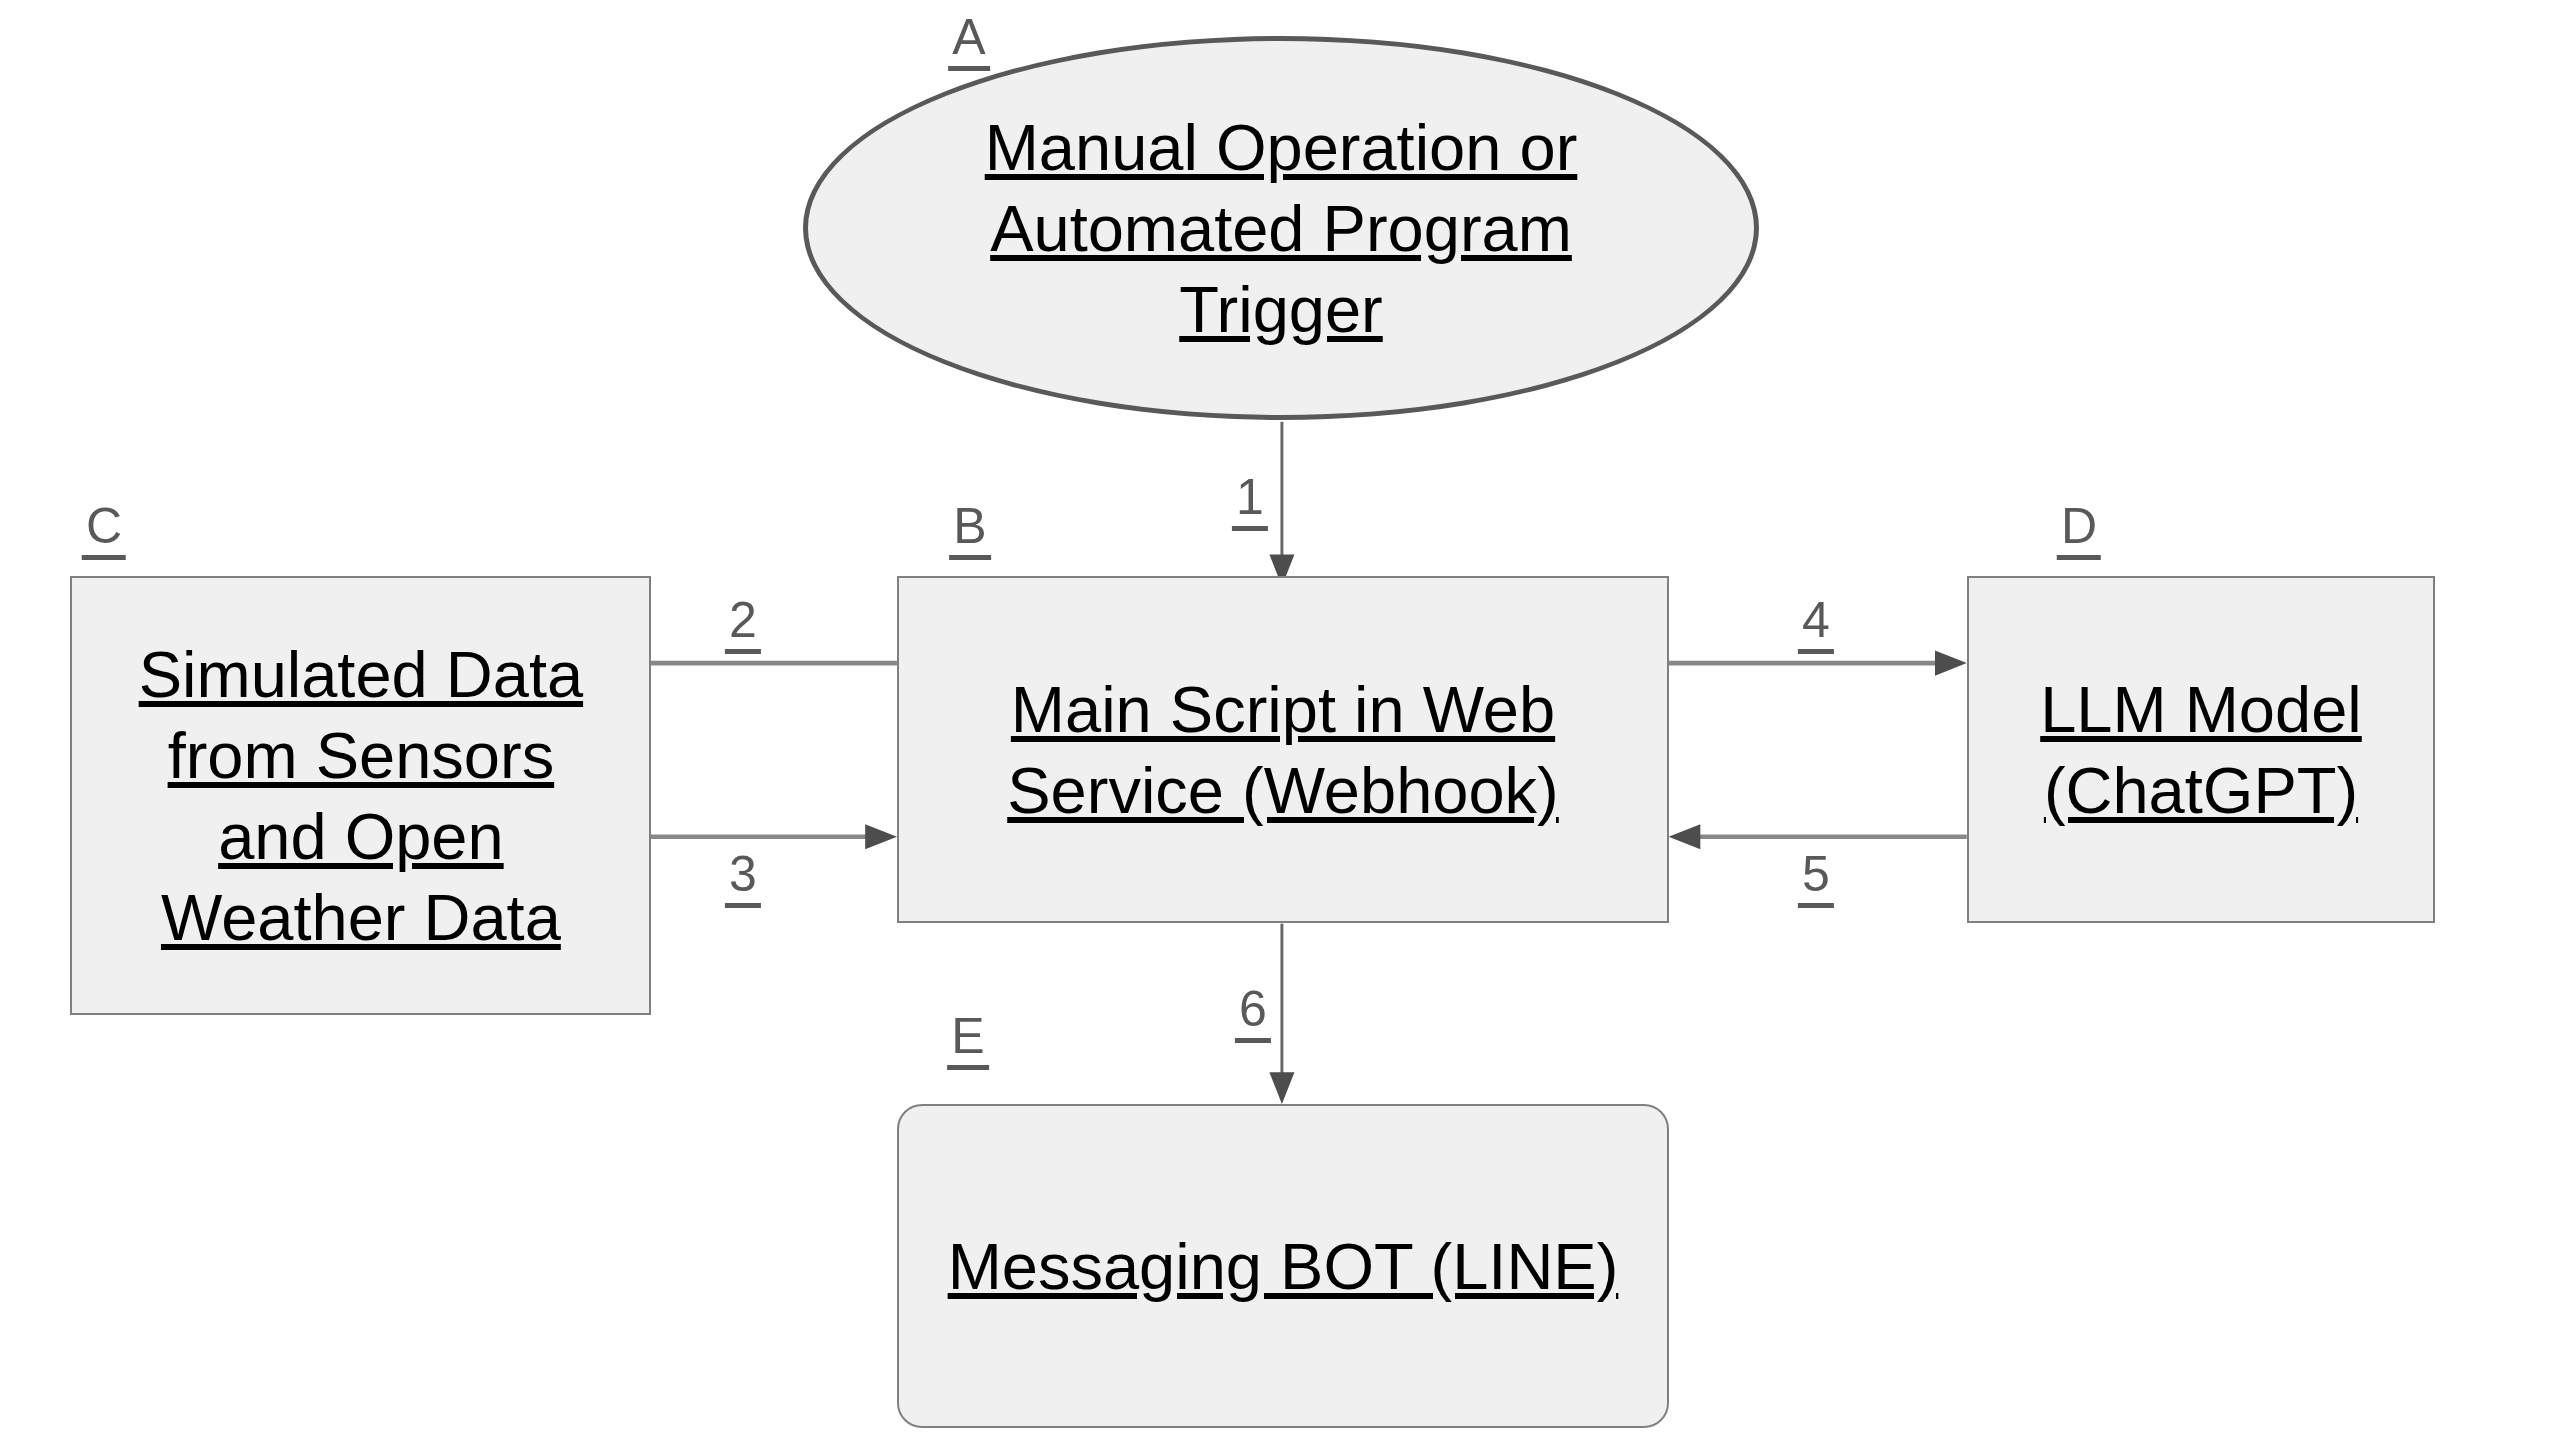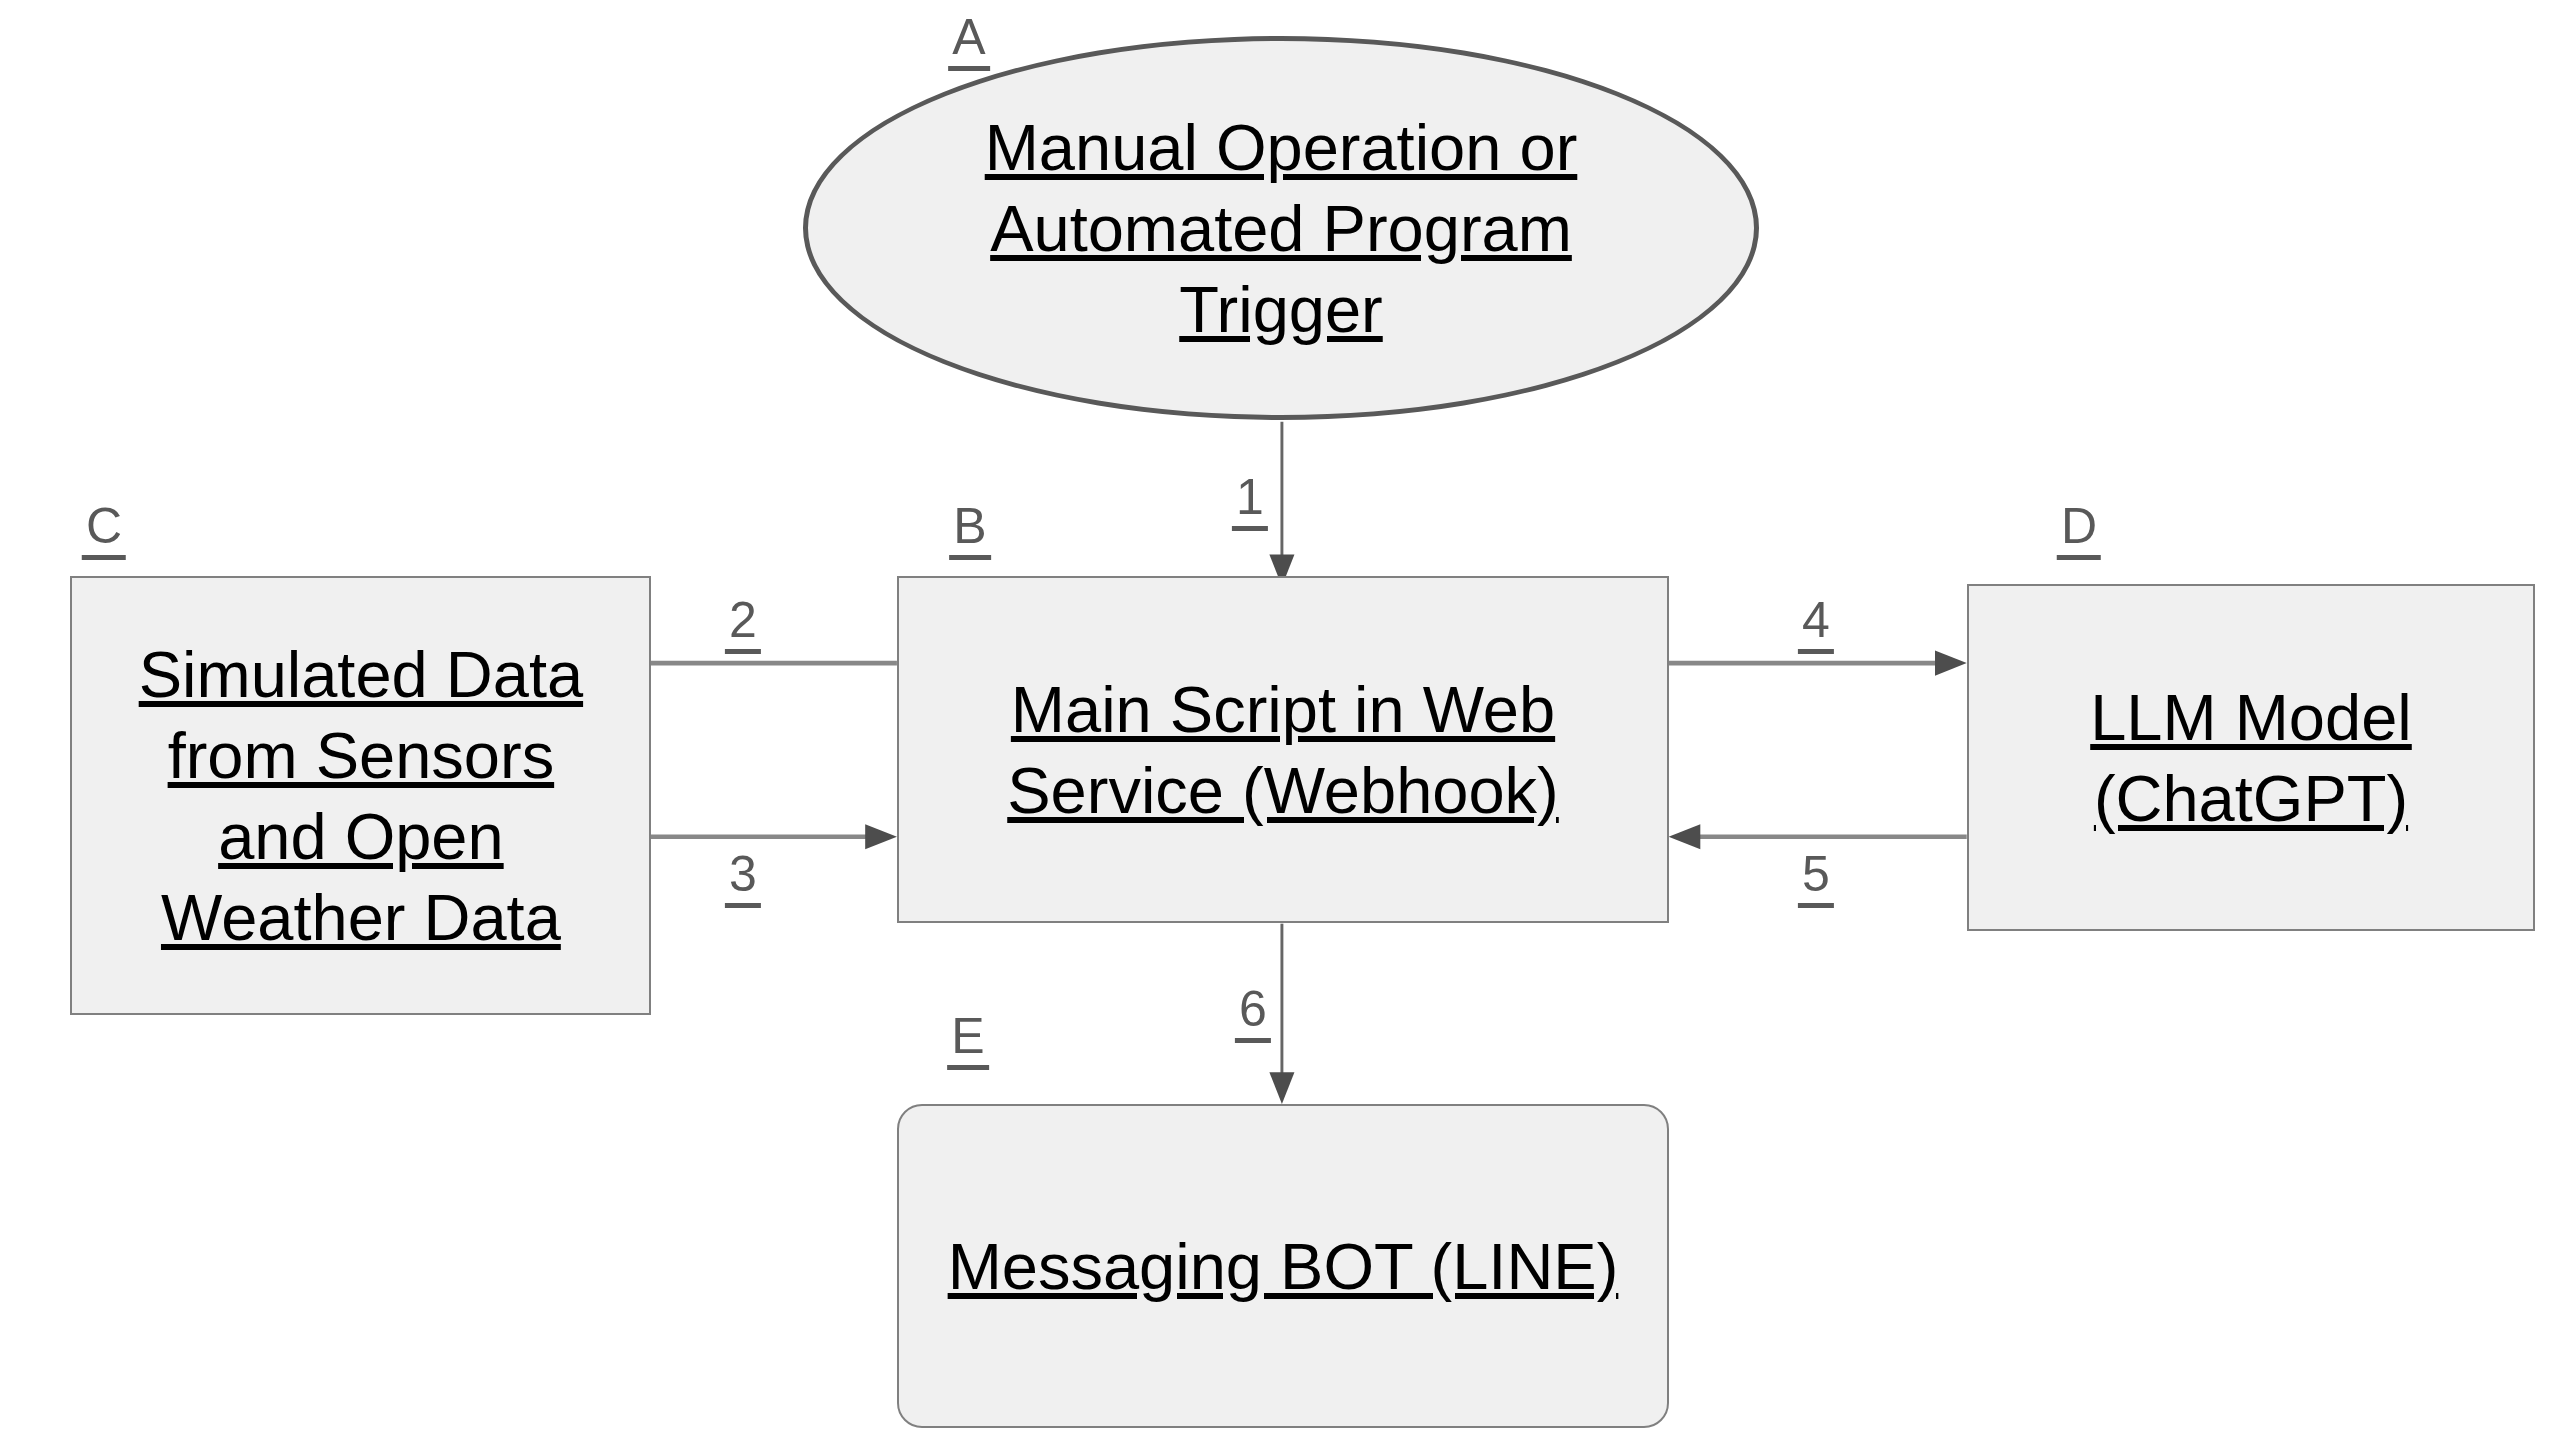--- a/index.html
+++ b/index.html
@@ -103,21 +103,21 @@
     </div>
   </div>
 
   <div class="node rect" style="left:897px; top:576px; width:772px; height:347px;">
     <div class="node-text">
       <span>Main Script in Web</span>
       <span>Service (Webhook)</span>
     </div>
   </div>
 
-  <div class="node rect" style="left:1967px; top:576px; width:568px; height:347px;margin-top:8px;">
+  <div class="node rect" style="left:1967px; top:576px; width:468px; height:347px;">
     <div class="node-text">
       <span>LLM Model</span>
       <span>(ChatGPT)</span>
     </div>
   </div>
 
   <div class="node rect" style="left:897px; top:1104px; width:772px; height:324px;border-radius:25px;">
     <div class="node-text">
       <span>Messaging BOT (LINE)</span>
     </div>

